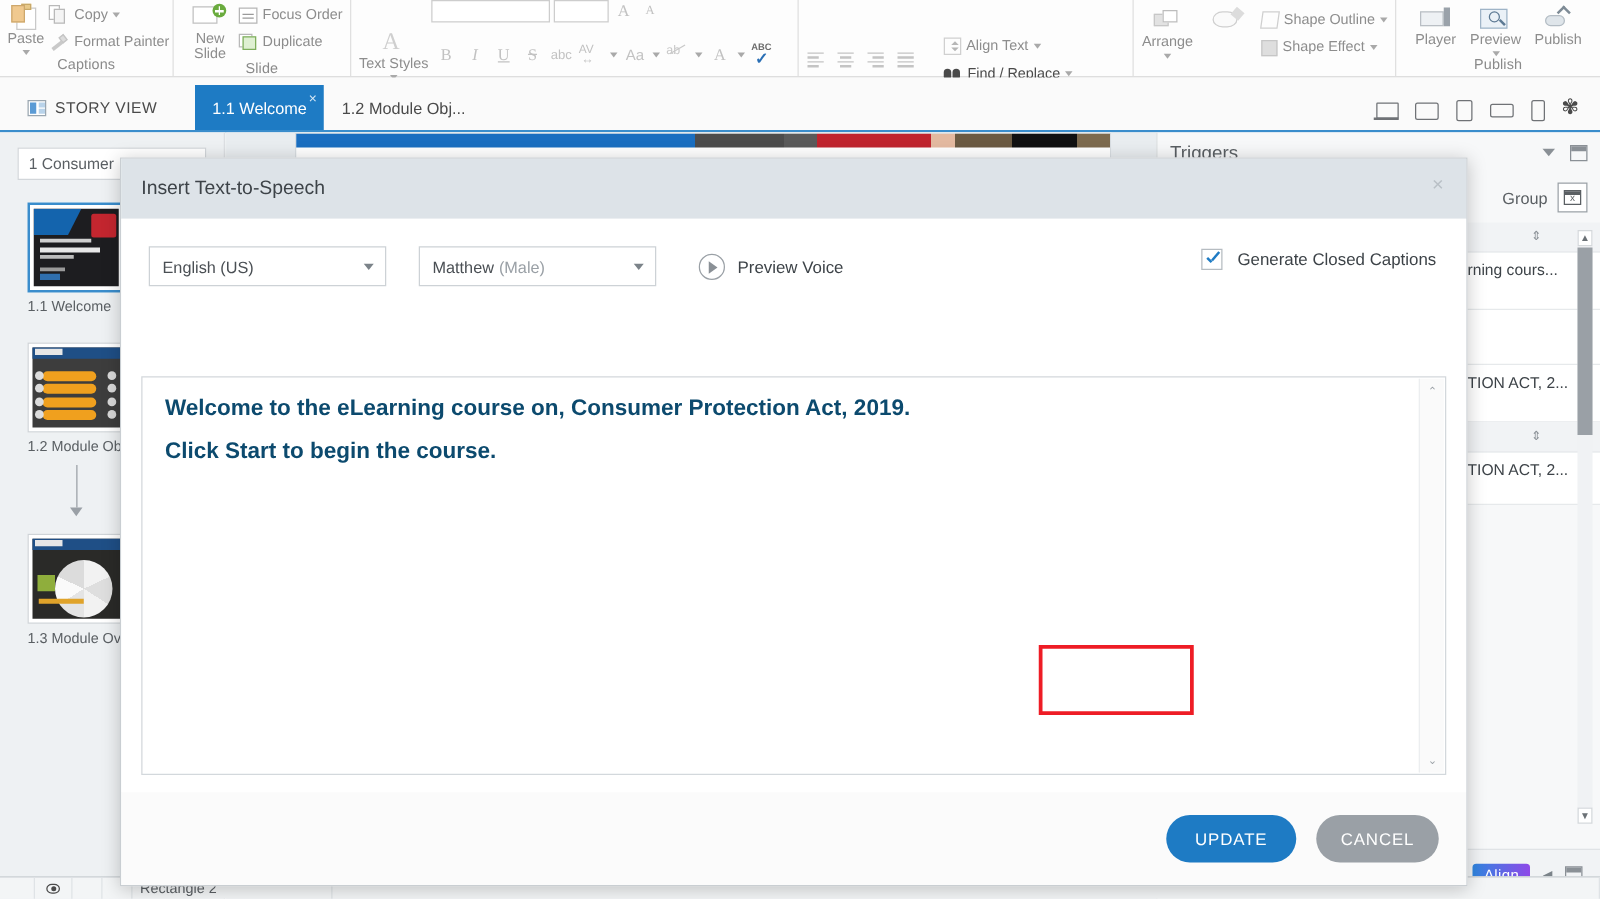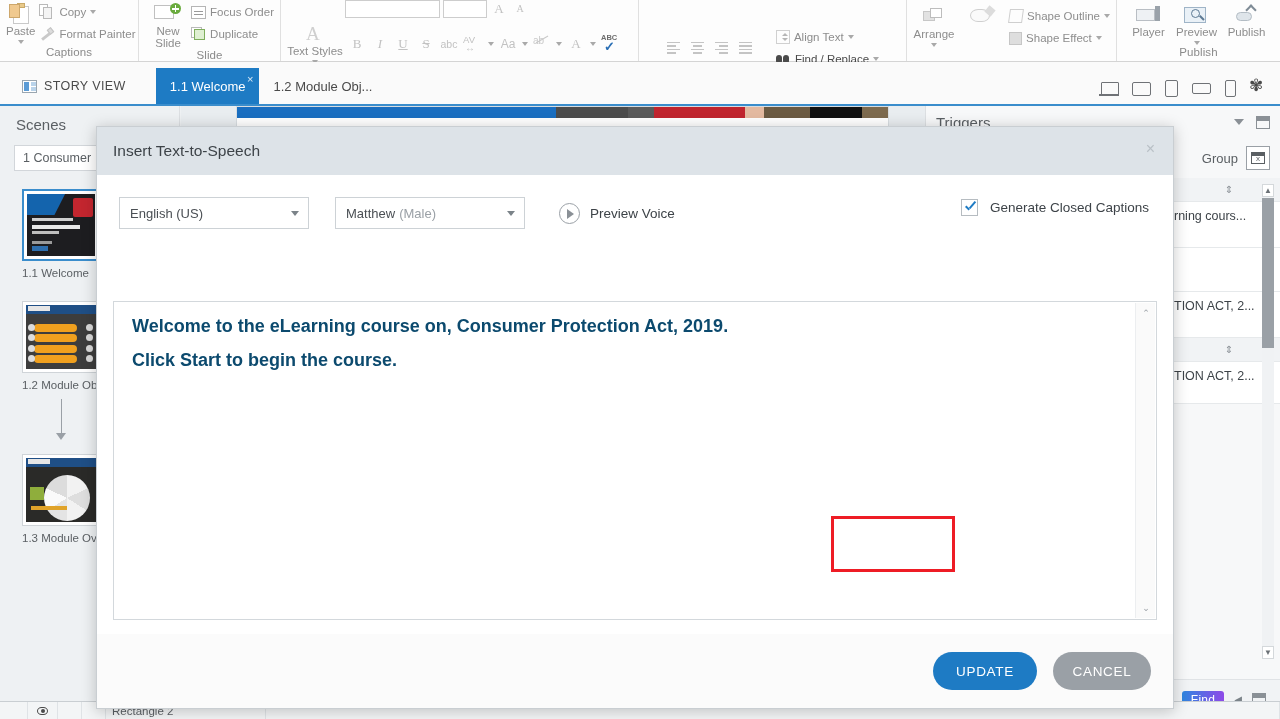--- a/index.html
+++ b/index.html
@@ -442,21 +442,21 @@
           <span class="caret-d" style="margin-top:0;"></span>
           <span class="fbtn">A</span>
           <span class="caret-d" style="margin-top:0;"></span>
           <span class="icn spellcheck"></span>
         </div>
       </div>
       <div class="rgroup-label">Font</div>
     </div>
 
     <div class="rgroup" style="width:268px;">
-      <div class="rgroup-body" style="flex-direction:column;gap:3px;align-items:center;">
+      <div class="rgroup-body" style="flex-direction:column;gap:3px;">
         <div class="topstrip" style="height:16px;"></div>
         <div style="display:flex; align-items:center; gap:8px; padding-top:6px;">
           <span class="alignbtn">
               <i></i>
               <i></i>
               <i></i>
               <i></i>
             </span>
           <span class="alignbtn c">
               <i></i>
@@ -575,21 +575,20 @@
       <span class="devicon dev-tabp"></span>
       <span class="devicon dev-phonel"></span>
       <span class="devicon dev-phonep"></span>
       <span class="devicon dev-gear"></span>
     </div>
   </div>
 
   <div class="workspace">
 
     <div class="sidebar">
-      <div class="sidebar-title">Scenes</div>
       <div class="scene-select">
         <span>1 Consumer</span>
       </div>
 
       <div class="thumb-wrap">
         <div class="thumb sel">
           <div class="slide-a">
             <span class="blue"></span>
               <span class="red"></span>
             <span class="t1"></span>
@@ -681,21 +680,21 @@
         </div>
       </div>
 
       <div class="rp-scroll">
         <span class="up">▲</span>
         <span class="thumbv"></span>
         <span class="dn">▼</span>
       </div>
 
       <div class="rp-footer">
-        <span class="beta-badge">Find</span>
+        <span class="beta-badge">Align</span>
         <span style="color:#7b8389;font-size:10px;">◀</span>
         <span class="rp-dock"></span>
       </div>
     </div>
 
     <div class="bottombar">
       <span class="bb-cell" style="width:28px;"></span>
       <span class="bb-cell" style="width:30px;justify-content:center;">
         <span class="bb-eye"></span>
       </span>

